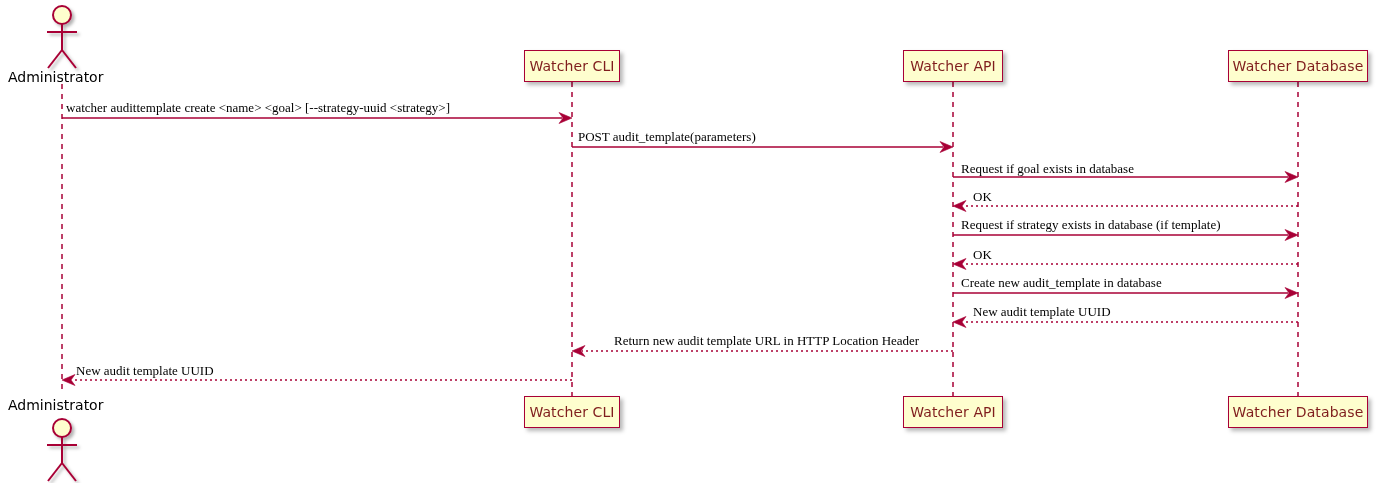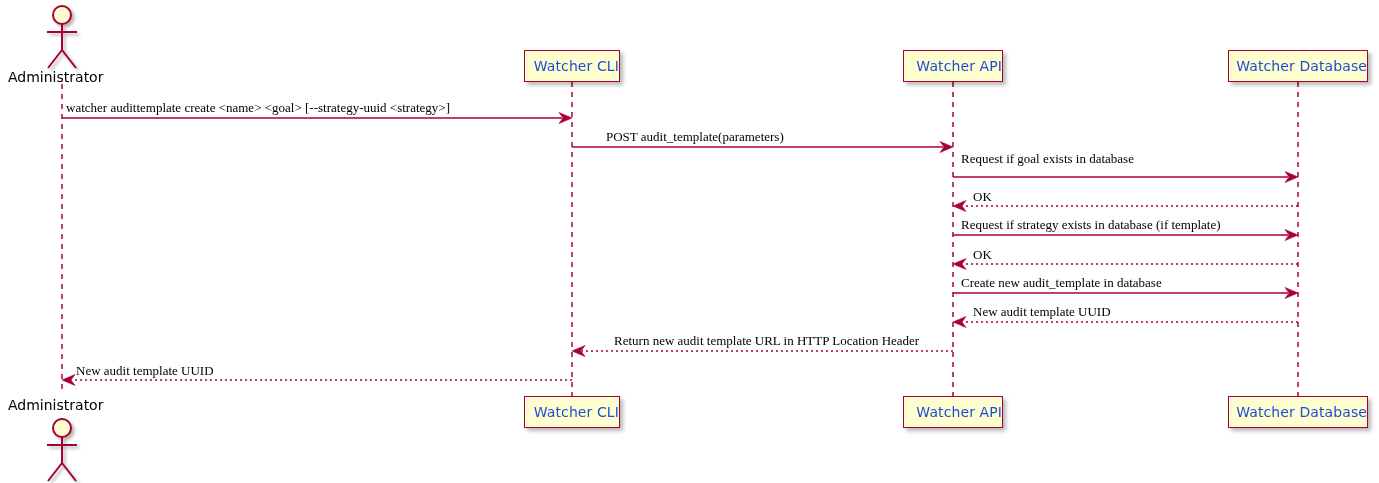--- a/index.html
+++ b/index.html
@@ -23,26 +23,26 @@
     top: 0;
     width: 1379px;
     height: 483px;
   }
   
   .participant-box {
     position: absolute;
     box-sizing: border-box;
     background: #FEFECE;
     border: 1.5px solid #A80036;
-    color: #1d4ed8;
+    color: #7f1d1d;
     font-size: 14px;
     line-height: 1;
     display: flex;
     align-items: center;
-    justify-content: flex-end;
+    justify-content: center;
     white-space: nowrap;
     box-shadow: 3px 3px 4px rgba(0,0,0,0.28);
     letter-spacing: 0.1px;
   }
   
   .actor-label {
     position: absolute;
     font-size: 14px;
     color: #000000;
     white-space: nowrap;
@@ -154,22 +154,22 @@
 
   <div class="actor-label" style="left:8px; top:70px;">
     <span>Administrator</span>
   </div>
   <div class="actor-label" style="left:8px; top:398px;">
     <span>Administrator</span>
   </div>
 
   <div class="layer" id="message-labels" style="pointer-events:none;">
       <div class="msg-label" style="left: 66px; top: 101px;">watcher audittemplate create &lt;name&gt; &lt;goal&gt; [--strategy-uuid &lt;strategy&gt;]</div>
-      <div class="msg-label" style="left: 578px; top: 130px; margin-left: 28px;">POST audit_template(parameters)</div>
-      <div class="msg-label" style="left: 961px; top: 152px;">Request if goal exists in database</div>
+      <div class="msg-label" style="left: 578px; top: 130px;">POST audit_template(parameters)</div>
+      <div class="msg-label" style="left: 961px; top: 162px;">Request if goal exists in database</div>
       <div class="msg-label" style="left: 973px; top: 190px;">OK</div>
       <div class="msg-label" style="left: 961px; top: 218px;">Request if strategy exists in database (if template)</div>
       <div class="msg-label" style="left: 973px; top: 248px;">OK</div>
       <div class="msg-label" style="left: 961px; top: 276px;">Create new audit_template in database</div>
       <div class="msg-label" style="left: 973px; top: 305px;">New audit template UUID</div>
       <div class="msg-label" style="left: 614px; top: 334px;">Return new audit template URL in HTTP Location Header</div>
       <div class="msg-label" style="left: 76px; top: 364px;">New audit template UUID</div>
     </div>
 
 </div>

